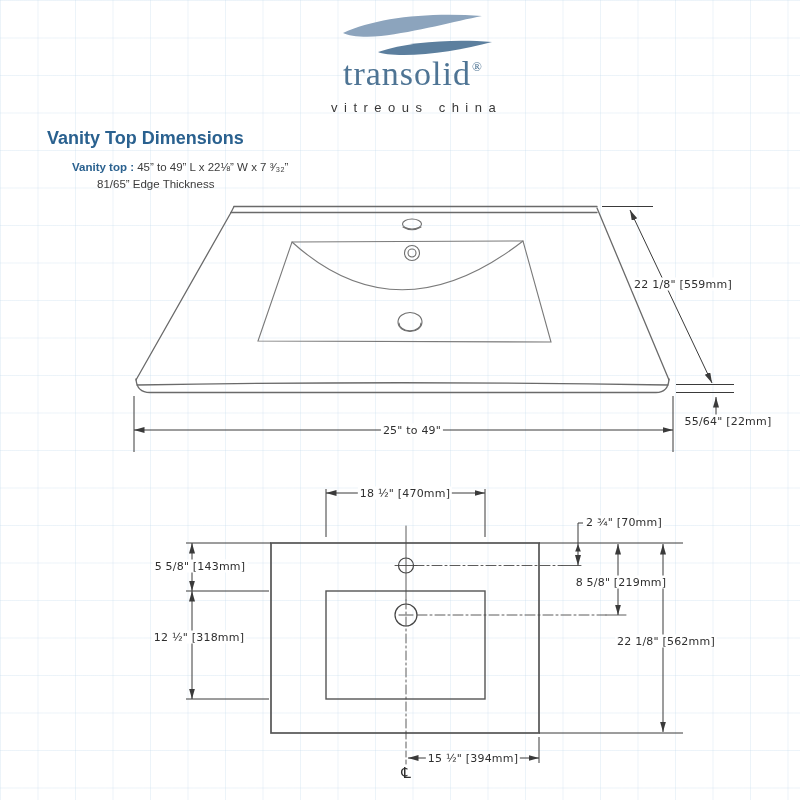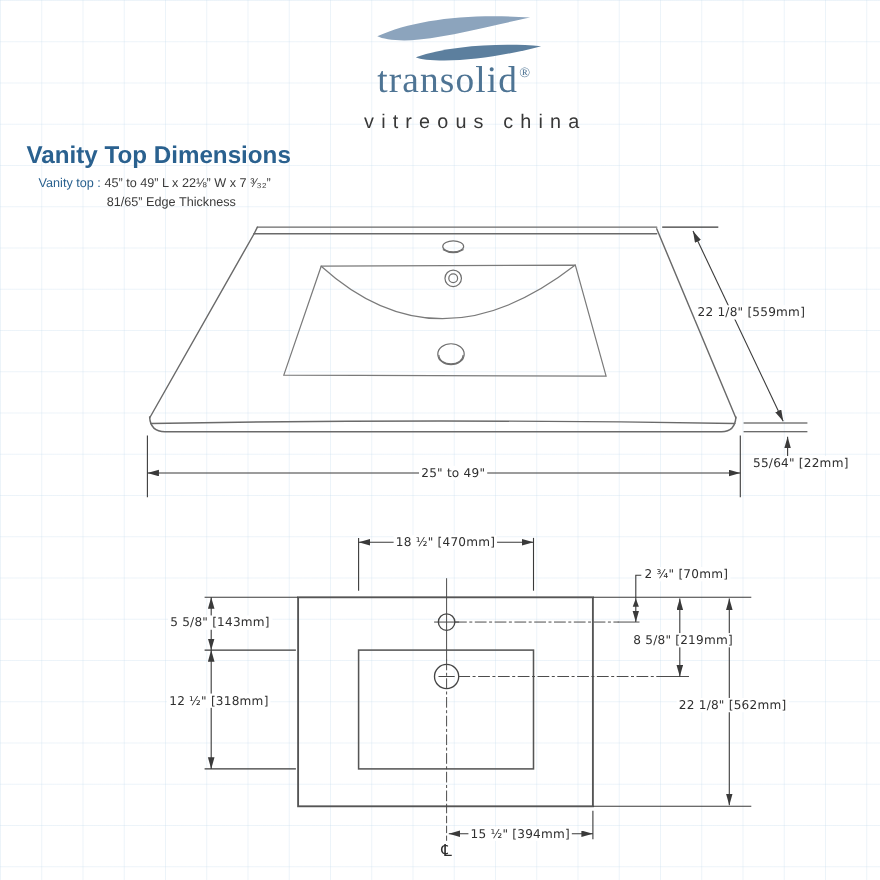--- a/index.html
+++ b/index.html
@@ -10,25 +10,25 @@
     background-image:
       linear-gradient(to right, rgba(198,221,237,.33) 1px, transparent 1px),
       linear-gradient(to bottom, rgba(198,221,237,.33) 1px, transparent 1px);
     background-size:37.5px 37.5px;
   }
   .logo-waves{position:absolute;left:336px;top:8px;}
   .brand{position:absolute;left:343px;top:56px;font-family:"Liberation Serif",serif;
          font-size:34px;color:#4E7494;letter-spacing:1px;line-height:36px;}
   .brand .reg{font-size:13px;position:relative;top:-14px;left:1px;}
   .tagline{position:absolute;left:331px;top:100px;font-family:"Liberation Sans",sans-serif;
-           font-size:18px;color:#383838;letter-spacing:6.5px;}
-  .page-title{position:absolute;left:24px;top:128px;margin:0;
-              font-size:22px;font-weight:bold;color:#2A618F;}
+           font-size:13px;color:#383838;letter-spacing:6.5px;}
+  .page-title{position:absolute;left:47px;top:128px;margin:0;
+              font-size:18px;font-weight:bold;color:#2A618F;}
   .spec-line1{position:absolute;left:35px;top:161px;font-size:11.5px;color:#3b3b3b;}
-  .spec-line1 .spec-label{font-weight:normal;color:#2A618F;}
+  .spec-line1 .spec-label{font-weight:bold;color:#2A618F;margin-left:37px;}
   .spec-line2{position:absolute;left:97px;top:178px;font-size:11.5px;color:#3b3b3b;}
   .drawing-svg{position:absolute;left:0;top:0;}
   .dim-label{position:absolute;transform:translate(-50%,-50%);
              font:11px "DejaVu Sans",sans-serif;color:#2f2f2f;background:#fff;
              padding:0 2px;white-space:nowrap;letter-spacing:.2px;}
   .dim-label.anchor-left{transform:translate(0,-50%);}
   .cl-symbol{position:absolute;transform:translate(-50%,-50%);
              font:15px "DejaVu Sans",sans-serif;color:#2f2f2f;}
 </style>
 </head>

